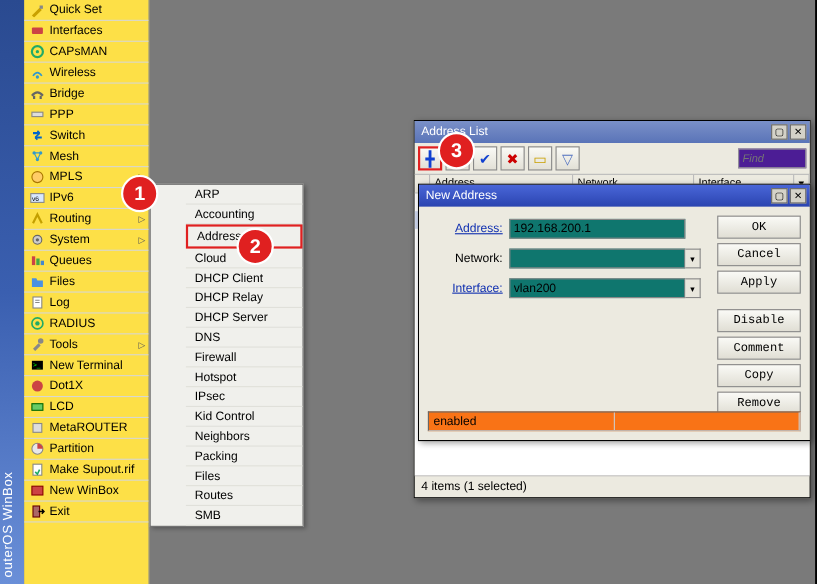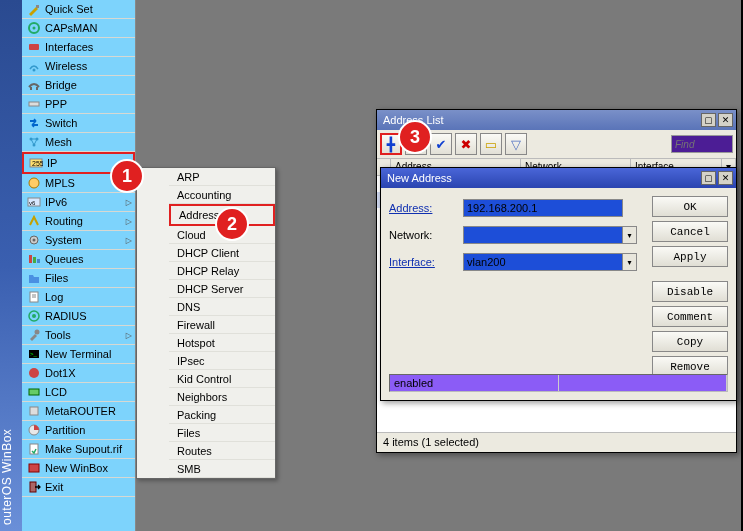--- a/index.html
+++ b/index.html
@@ -6,21 +6,21 @@
   body { font-family: "Segoe UI", Tahoma, sans-serif; font-size: 11px; background: #7a7a7a; width: 743px; height: 531px; overflow: hidden; position: relative; color: #000; }
   .vbar {
     position: absolute; left: 0; top: 0; width: 22px; height: 531px;
     background: linear-gradient(to bottom, #6a8fd8, #3a5fb0, #2a4a90);
     writing-mode: vertical-rl; transform: rotate(180deg);
     color: #fff; font-size: 12px; text-align: left; padding-top: 6px;
     letter-spacing: 0.5px;
   }
   .sidebar {
     position: absolute; left: 22px; top: 0; width: 114px; height: 531px;
-    background: #7dd3fc;
+    background: #fde047;
     border-right: 1px solid #888;
   }
   .side-item {
     display: flex; align-items: center; height: 19px; padding-left: 4px;
     border-bottom: 1px solid #d8d8d2; cursor: pointer;
   }
   .side-item .icon { width: 15px; height: 15px; margin-right: 4px; display:inline-flex; align-items:center; justify-content:center; font-size:10px; }
   .side-item .caret { margin-left: auto; margin-right:3px; font-size:8px; color:#555; }
   .side-item.highlight { border: 2px solid #e02020; height: 22px; }
   .workarea {
@@ -96,41 +96,41 @@
   
   .newaddr {
     left: 380px; top: 167px; width: 357px; height: 234px; z-index:50;
   }
   .newaddr .titlebar { background: linear-gradient(to bottom,#4a66d8,#2a44b0); }
   .dlgbody {
     position:relative; height: calc(100% - 20px); padding:8px;
     background:#eceae0;
   }
   .field { display:flex; align-items:center; height:24px; margin-bottom:3px; }
-  .field .lbl { width:68px; margin-right:6px; font-size:11px; }
+  .field .lbl { width:68px; text-align:right; margin-right:6px; font-size:11px; }
   .field .lbl.link { color:#1030b0; text-decoration:underline; cursor:pointer; }
   .field input[type=text] {
-    width:160px; height:18px; border:1px solid #888; background:#1d4ed8;
+    width:160px; height:18px; border:1px solid #888; background:#0f766e;
     font-size:11px; padding:1px 3px;
   }
   .field .dd { width:14px; height:18px; border:1px solid #888; border-left:none;
     background:#e8e6dc; display:flex; align-items:center; justify-content:center; font-size:8px; cursor:pointer; }
   .rightbtns {
     position:absolute; right:8px; top:8px; width:76px;
     display:flex; flex-direction:column; gap:4px;font-family:Liberation Mono, monospace;
   }
   .btn {
     height:21px; border:1px solid #888;
     background: linear-gradient(#fafaf6,#e0ded4);
     font-size:11px; cursor:pointer;
     display:flex; align-items:center; justify-content:center;
   }
   .statusbox {
     position:absolute; left:8px; right:8px; bottom:8px; height:18px;
-    border:1px inset #bbb; background:#8b5cf6;
+    border:1px inset #bbb; background:#f97316;
     display:flex;
   }
   .statusbox .cell { width:50%; padding:2px 4px; border-right:1px solid #ccc; font-size:11px; }
   svg { display:block; }
 </style>
 </head>
 <body>
 
 <div class="vbar">outerOS WinBox</div>
 
@@ -140,33 +140,33 @@
         <svg width="14" height="14">
           <path d="M2 12 L9 5 L11 7 L4 14 Z" fill="#c9a000"></path>
           <rect x="9" y="3" width="3" height="3" fill="#888"></rect>
         </svg>
       </span>
       <span>Quick Set</span>
     </div>
     <div class="side-item">
       <span class="icon">
         <svg width="14" height="14">
+          <rect x="2" y="4" width="10" height="6" fill="#c44" rx="1"></rect>
+        </svg>
+      </span>
+      <span>Interfaces</span>
+    </div>
+    <div class="side-item">
+      <span class="icon">
+        <svg width="14" height="14">
           <circle cx="7" cy="7" r="5" fill="none" stroke="#2a6" stroke-width="2"></circle>
           <circle cx="7" cy="7" r="1.5" fill="#2a6"></circle>
         </svg>
       </span>
       <span>CAPsMAN</span>
-    </div>
-    <div class="side-item">
-      <span class="icon">
-        <svg width="14" height="14">
-          <rect x="2" y="4" width="10" height="6" fill="#c44" rx="1"></rect>
-        </svg>
-      </span>
-      <span>Interfaces</span>
     </div>
     <div class="side-item">
       <span class="icon">
         <svg width="14" height="14">
           <path d="M3 10 Q7 4 11 10" fill="none" stroke="#39c" stroke-width="1.5"></path>
           <circle cx="7" cy="11" r="1.5" fill="#39c"></circle>
         </svg>
       </span>
       <span>Wireless</span>
     </div>
@@ -200,30 +200,20 @@
     <div class="side-item">
       <span class="icon">
         <svg width="14" height="14">
           <circle cx="4" cy="4" r="1.5" fill="#39c"></circle>
           <circle cx="10" cy="4" r="1.5" fill="#39c"></circle>
           <circle cx="7" cy="10" r="1.5" fill="#39c"></circle>
           <path d="M4 4 L10 4 L7 10 Z" fill="none" stroke="#39c"></path>
         </svg>
       </span>
       <span>Mesh</span>
-    </div>
-    <div class="side-item highlight">
-      <span class="icon">
-        <svg width="14" height="14">
-          <rect x="1" y="3" width="12" height="8" fill="#ffe070" stroke="#888"></rect>
-          <text x="3" y="10" font-size="7" fill="#000">255</text>
-        </svg>
-      </span>
-      <span>IP</span>
-      <span class="caret">▷</span>
     </div>
     <div class="side-item">
       <span class="icon">
         <svg width="14" height="14">
           <circle cx="7" cy="7" r="5" fill="#fc6" stroke="#a70"></circle>
         </svg>
       </span>
       <span>MPLS</span>
       <span class="caret">▷</span>
     </div>

